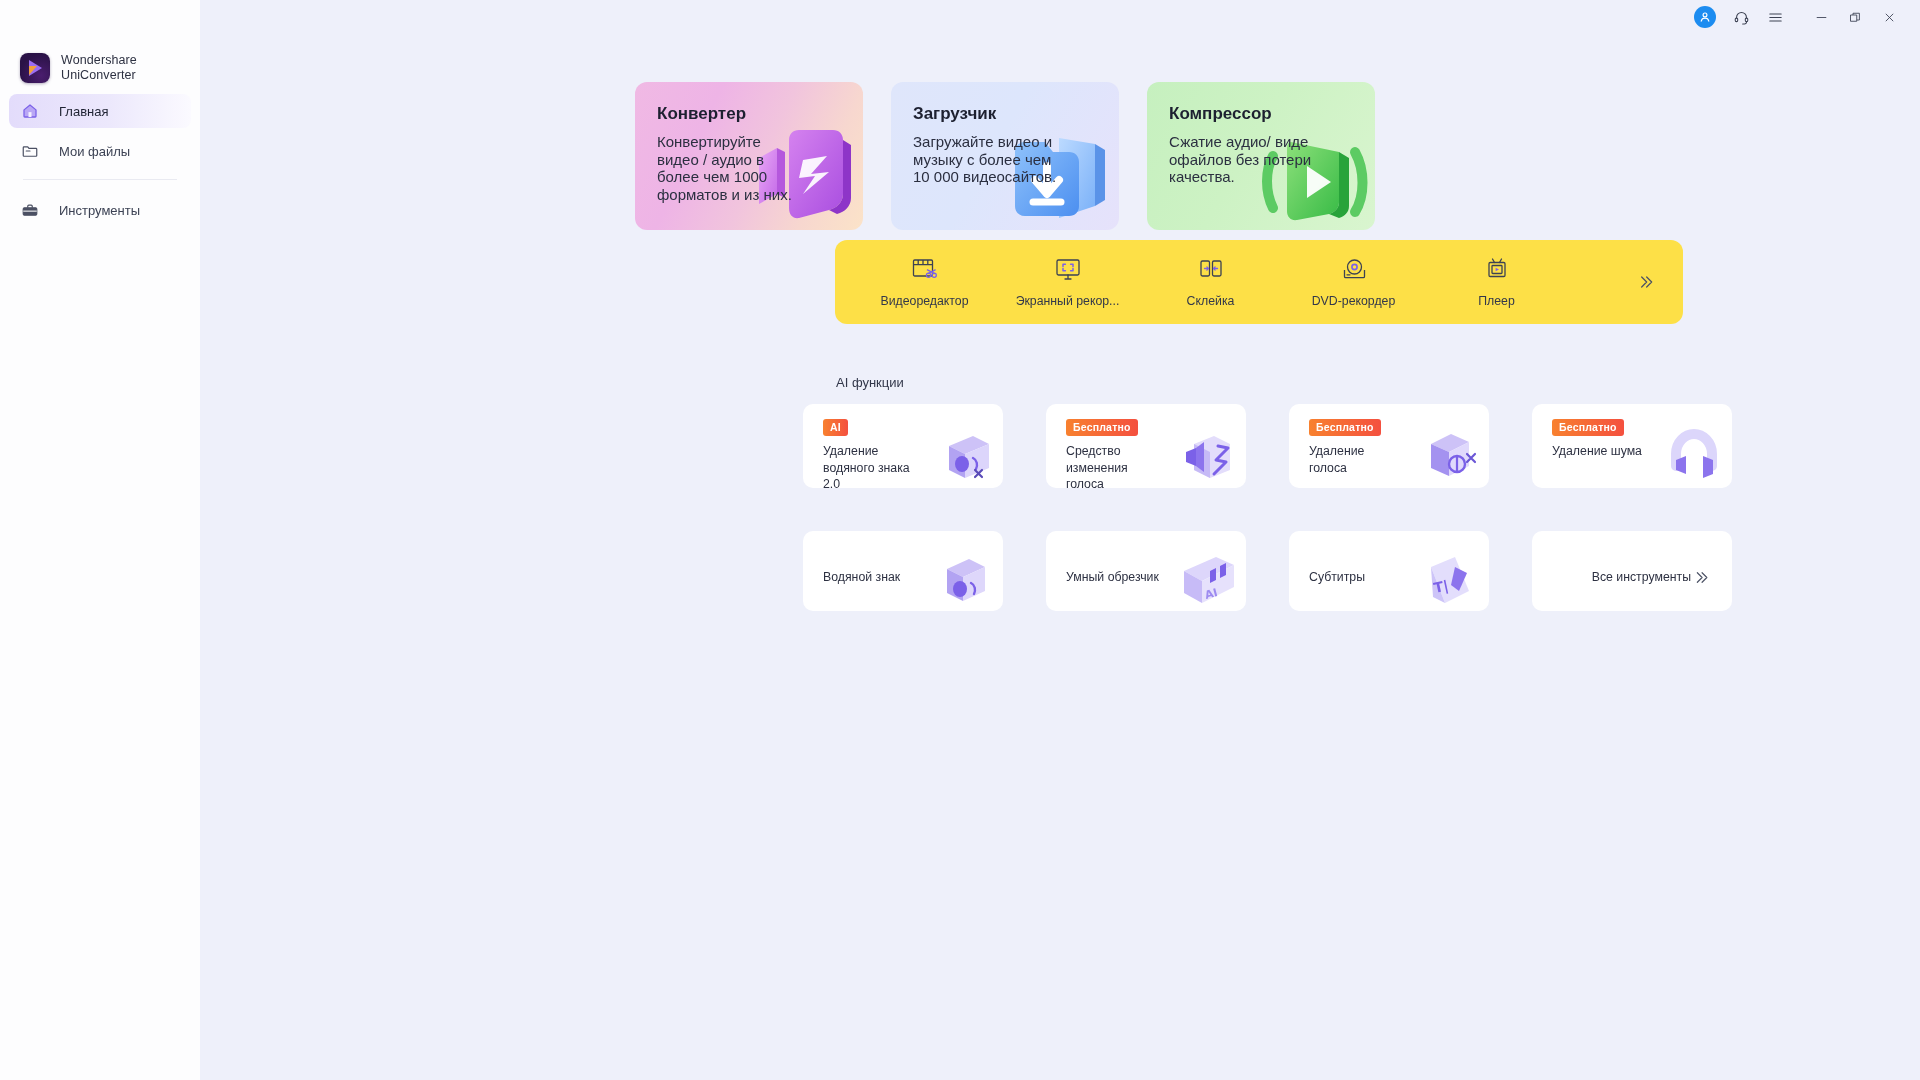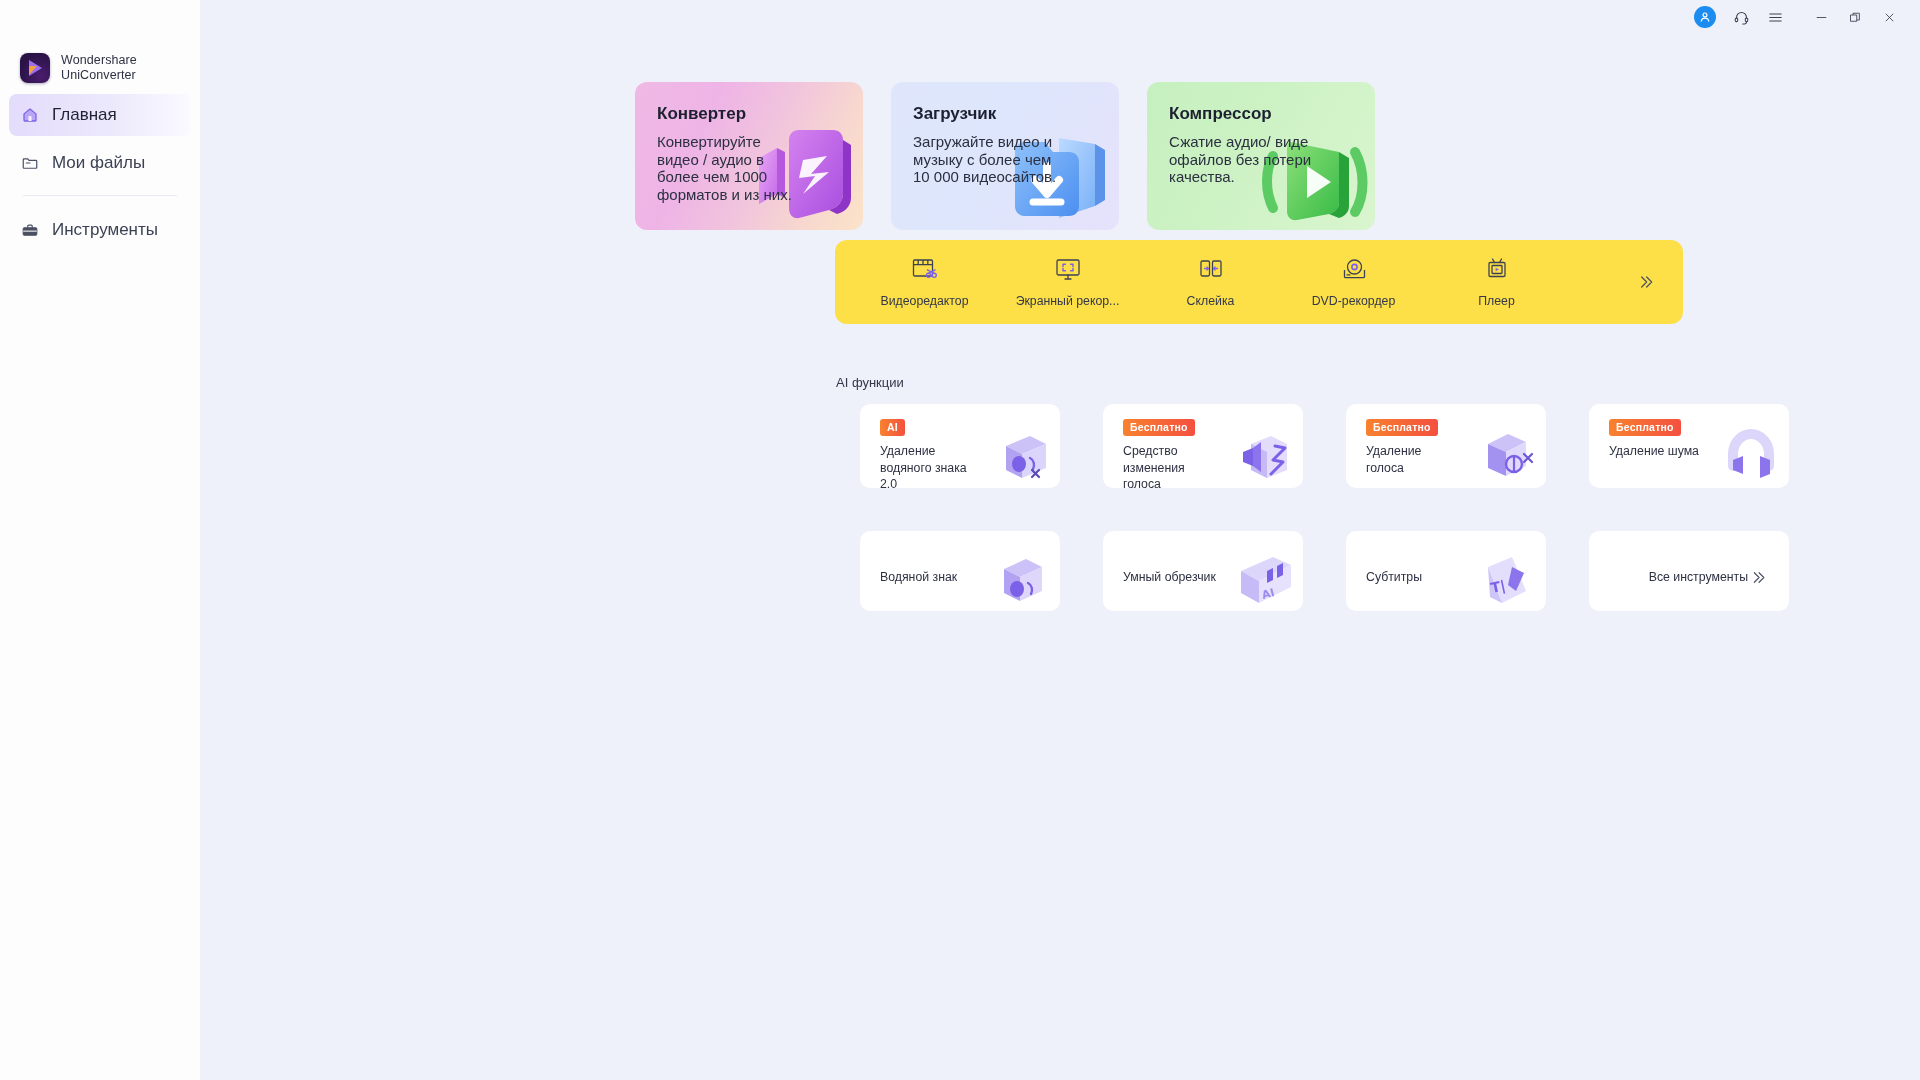--- a/index.html
+++ b/index.html
@@ -49,25 +49,25 @@
     border-top: 0px solid transparent;
     border-bottom: 9px solid transparent;
     border-left: 8px solid #f2a23c;
   }
   .brand-text {
     font-size: 12.5px; line-height: 15px;
     color: #2d3142; letter-spacing: .1px;
   }
   .nav { padding: 0 9px; }
   .nav-item {
-    display: flex; align-items: center; gap: 13px;
-    height: 42px; padding-left: 12px;
+    display: flex; align-items: center; gap: 20px;
+    height: 34px; padding-left: 12px;
     border-radius: 8px; margin-bottom: 6px;
     cursor: pointer;
-    color: #3c4254; font-size: 17px;
+    color: #3c4254; font-size: 13px;
   }
   .nav-item.active {
     background: linear-gradient(90deg, #e3dcfb 0%, #ece8fc 55%, #fbfaff 100%);
     color: #1f2333;
   }
   .nav-icon { width: 18px; height: 18px; flex: 0 0 18px; display: block; }
   .nav-sep {
     height: 1px; background: #e9eaf1;
     margin: 11px 14px 13px 14px;
   }
@@ -143,21 +143,21 @@
     cursor: pointer; color: #4c5265;
     display: flex; align-items: center;
   }
 
   
   #ai-title {
     position: absolute; left: 636px; top: 375px;
     font-size: 13px; color: #32374a;
   }
   #ai-grid {
-    position: absolute; left: 660px; top: 404px;
+    position: absolute; left: 603px; top: 404px;
     display: grid;
     grid-template-columns: repeat(4, 200px);
     column-gap: 14px; row-gap: 12px; gap: 43px;
   }
   .ai-card {
     width: 200px; height: 84px;
     background: #fff; border-radius: 10px;
     position: relative; overflow: hidden;
     cursor: pointer;
     padding: 13px 0 0 20px;

